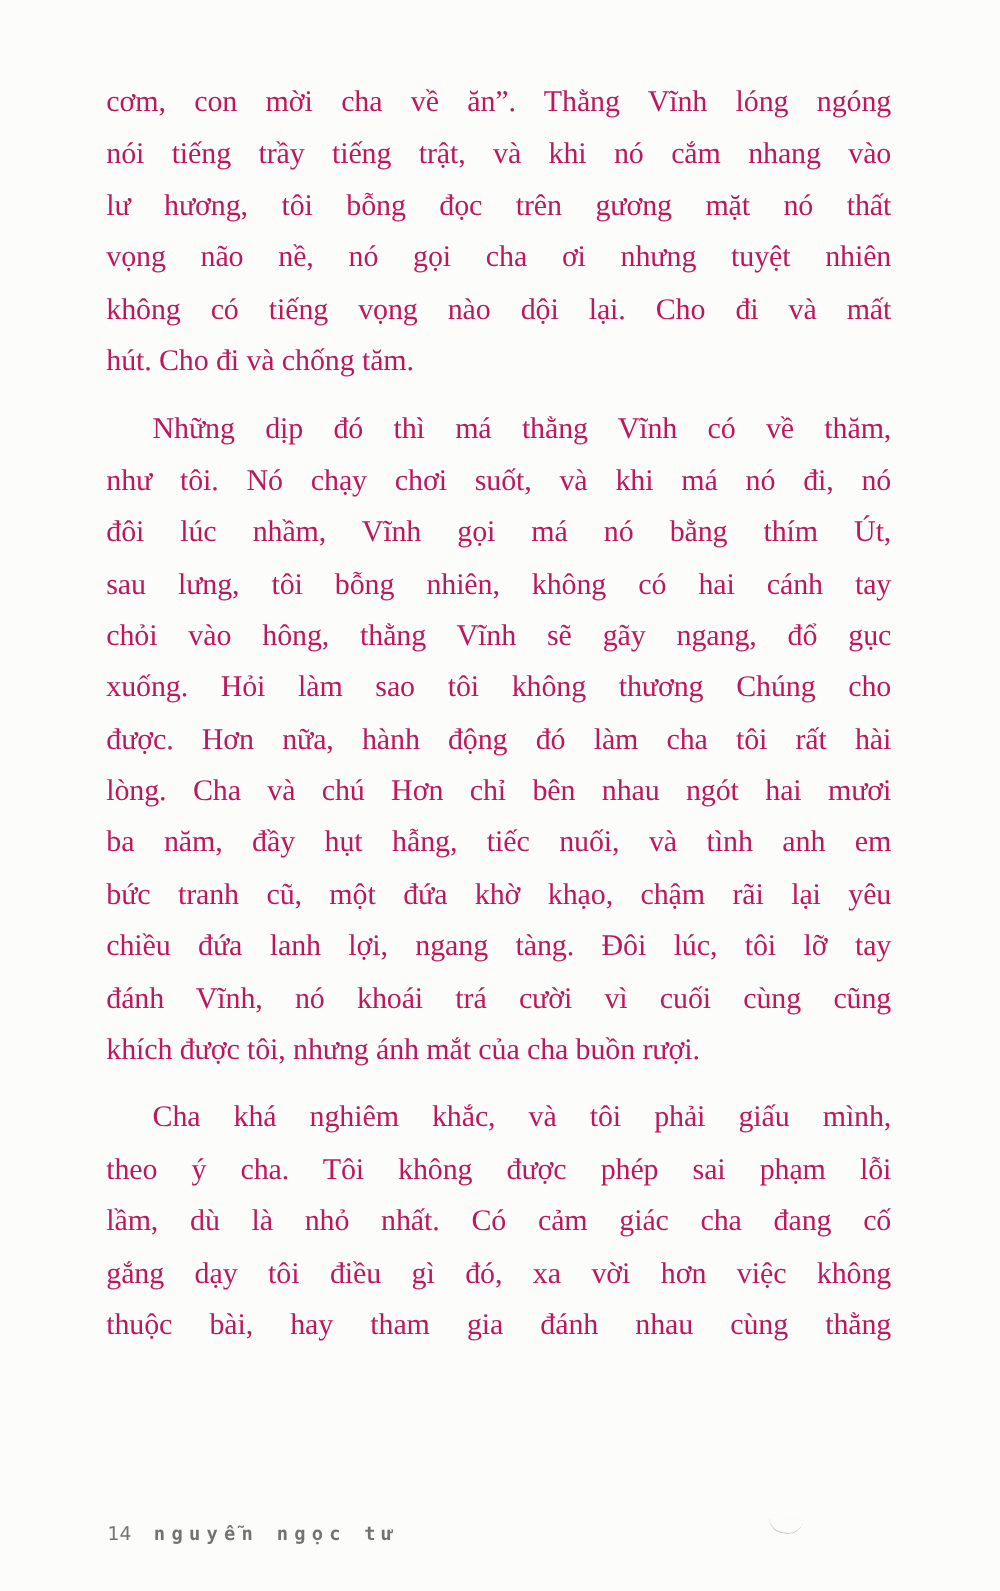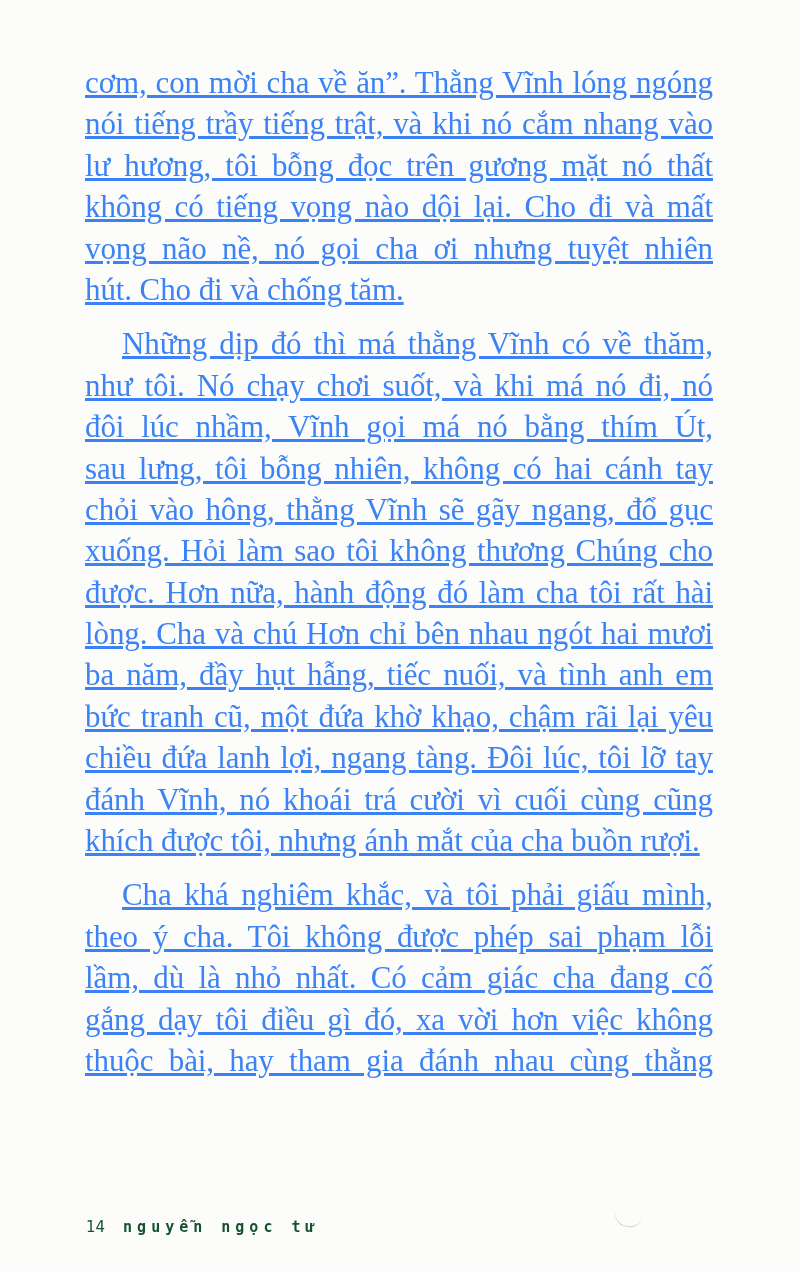--- a/index.html
+++ b/index.html
@@ -13,24 +13,23 @@
       position: relative;
       overflow: hidden;
       background: #fcfcfb;
     }
     .page {
       position: absolute;
       left: 85px;
       top: 62px;
       width: 628px;
       font-family: "Liberation Serif", "DejaVu Serif", serif;
-      font-size: 31px;
-      color: #3b82f6;
+      font-size: 24px;
+      color: #be185d;
       letter-spacing: -0.1px;
-      text-decoration: underline;
     }
     .line {
       display: block;
       height: 41.4px;
       line-height: 41.4px;
       white-space: nowrap;
       text-align: justify;
       text-align-last: justify;
     }
     .line.last {
@@ -41,21 +40,21 @@
     }
     .para-gap {
       height: 13px;
     }
     .footer {
       position: absolute;
       left: 86px;
       top: 1218px;
       font-family: "DejaVu Sans Mono", "Liberation Mono", monospace;
       font-size: 15px;
-      color: #14532d;
+      color: #737373;
       display: flex;
       align-items: flex-start;
     }
     .footer .page-num {
       margin-right: 18px;
       font-family: "DejaVu Sans", sans-serif;
       font-size: 15px;
     }
     .footer .author {
       letter-spacing: 5px;
@@ -75,22 +74,22 @@
   </style>
 </head>
 <body>
 
 <div class="page">
 
   <div>
     <span class="line">cơm, con mời cha về ăn”. Thằng Vĩnh lóng ngóng</span>
     <span class="line">nói tiếng trầy tiếng trật, và khi nó cắm nhang vào</span>
     <span class="line">lư hương, tôi bỗng đọc trên gương mặt nó thất</span>
+    <span class="line">vọng não nề, nó gọi cha ơi nhưng tuyệt nhiên</span>
     <span class="line">không có tiếng vọng nào dội lại. Cho đi và mất</span>
-    <span class="line">vọng não nề, nó gọi cha ơi nhưng tuyệt nhiên</span>
     <span class="line last">hút. Cho đi và chống tăm.</span>
   </div>
   <div class="para-gap"></div>
 
   <div>
     <span class="line indent">Những dịp đó thì má thằng Vĩnh có về thăm,</span>
     <span class="line">như tôi. Nó chạy chơi suốt, và khi má nó đi, nó</span>
     <span class="line">đôi lúc nhầm, Vĩnh gọi má nó bằng thím Út,</span>
     <span class="line">sau lưng, tôi bỗng nhiên, không có hai cánh tay</span>
     <span class="line">chỏi vào hông, thằng Vĩnh sẽ gãy ngang, đổ gục</span>

